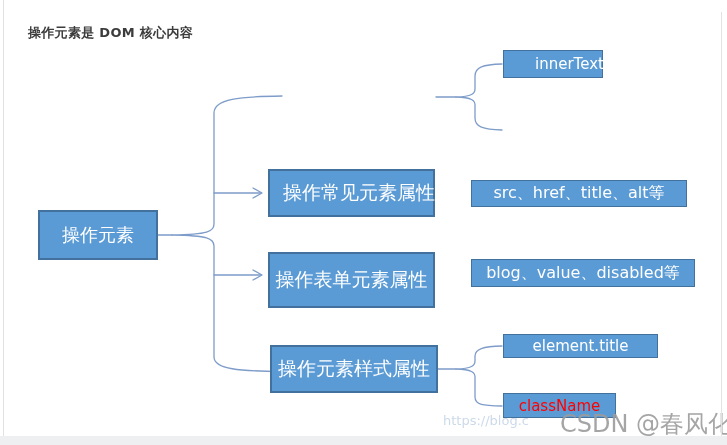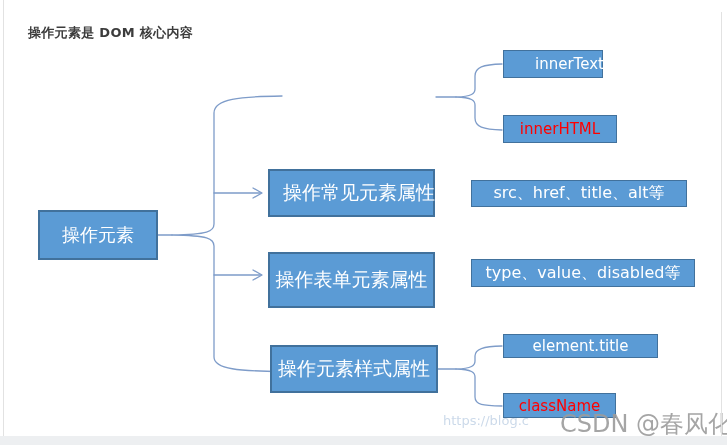--- a/index.html
+++ b/index.html
@@ -87,23 +87,22 @@
              C 475,405 483,405.5 502,406"></path>
   </svg>
 
   <div class="node root n-root">操作元素</div>
 
   <div class="node branch n-b2">操作常见元素属性</div>
   <div class="node branch n-b3">操作表单元素属性</div>
   <div class="node branch n-b4">操作元素样式属性</div>
 
   <div class="node leaf n-l1a" data-color="white">innerText</div>
-  <div class="node leaf n-l1b" data-color="red">innerHTML</div>
   <div class="node leaf leaf-list n-l2a" data-color="white">src、href、title、alt等</div>
-  <div class="node leaf leaf-list n-l3a" data-color="white">type、value、disabled等</div>
+  <div class="node leaf leaf-list n-l3a" data-color="white">blog、value、disabled等</div>
   <div class="node leaf n-l4a" data-color="white">element.title</div>
   <div class="node leaf n-l4b" data-color="red">className</div>
 
   <div class="wm-url">https://blog.c</div>
   <div class="wm-brand">CSDN @春风化雨</div>
 
   <div class="edge-left"></div>
   <div class="edge-right"></div>
   <div class="edge-bottom"></div>
 

